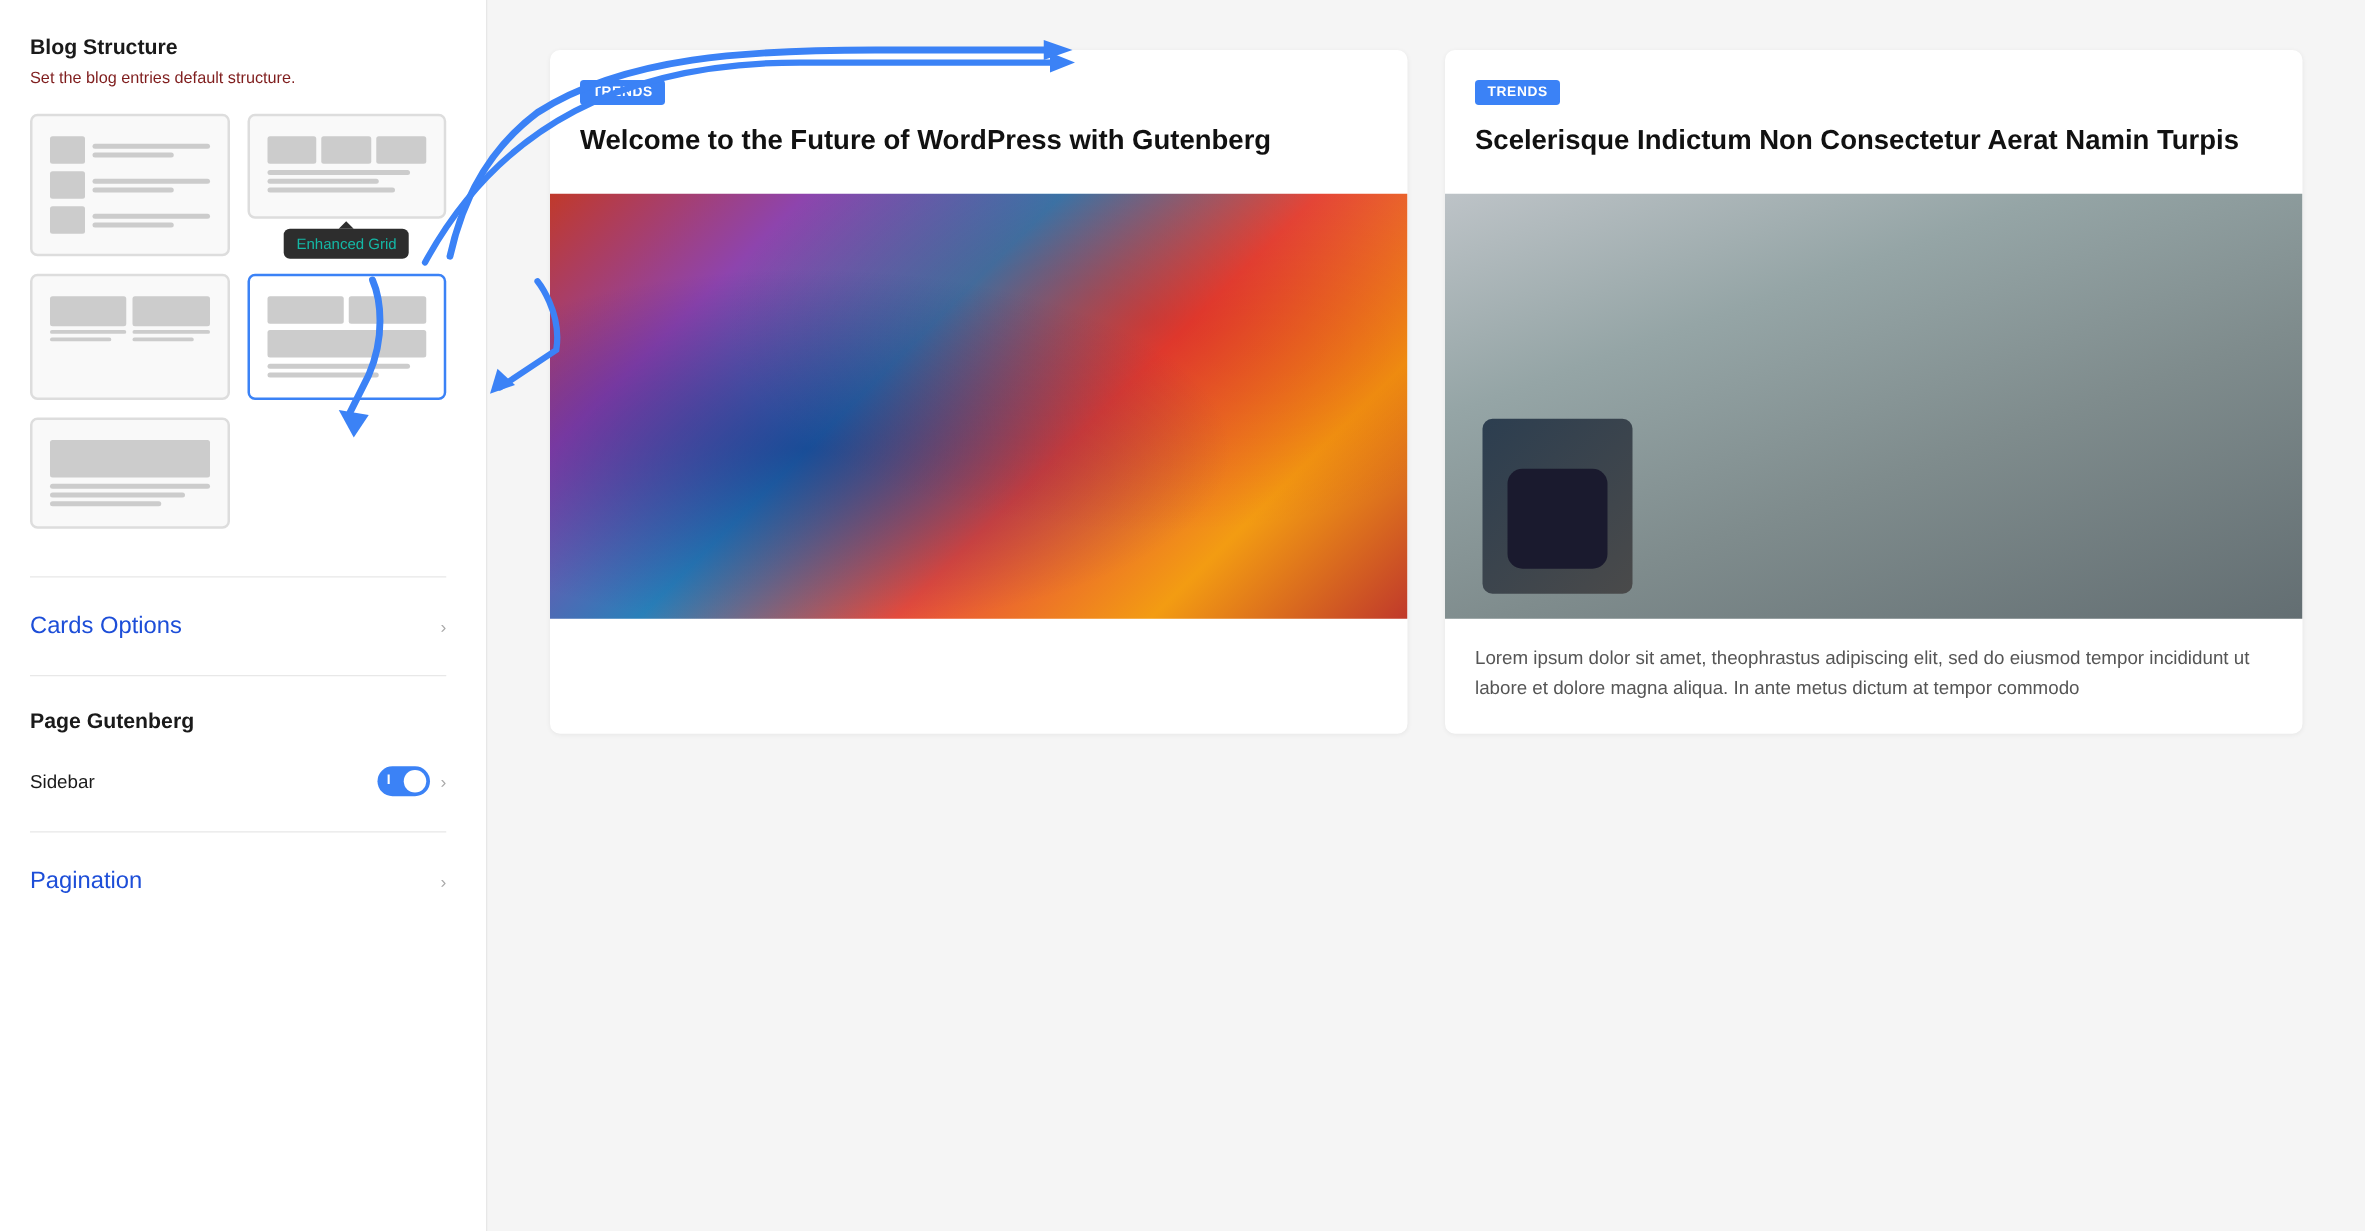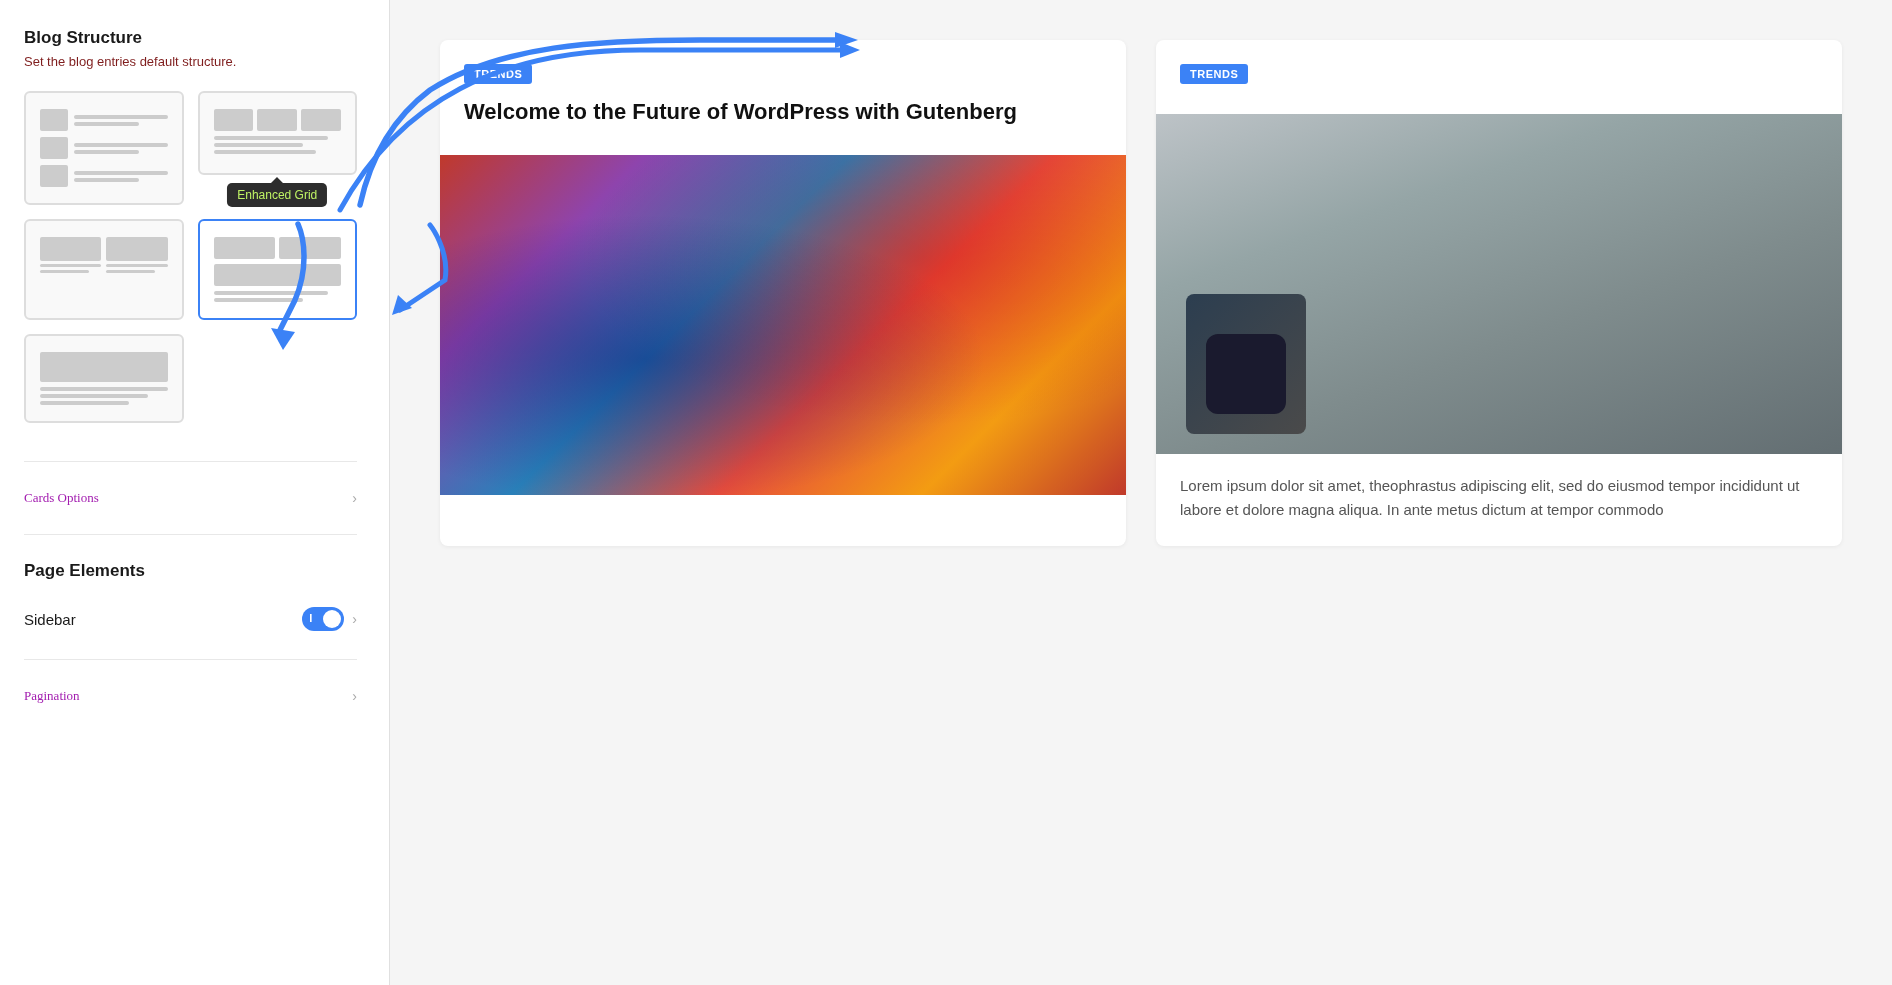--- a/index.html
+++ b/index.html
@@ -153,21 +153,21 @@
       gap: 3px;
     }
 
     
     .tooltip {
       position: absolute;
       bottom: -34px;
       left: 50%;
       transform: translateX(-50%);
       background: #2d2d2d;
-      color: #bef264;
+      color: #14b8a6;
       font-size: 12px;
       padding: 5px 10px;
       border-radius: 5px;
       white-space: nowrap;
       z-index: 10;
       pointer-events: none;
     }
     .tooltip::before {
       content: '';
       position: absolute;
@@ -187,23 +187,22 @@
 
     
     .options-row {
       display: flex;
       align-items: center;
       justify-content: space-between;
       padding: 10px 0;
       cursor: pointer;
     }
     .options-row-label {
-      font-size: 13px;
-      color: #a21caf;
-      font-family: Liberation Serif, serif;
+      font-size: 19px;
+      color: #1d4ed8;
     }
     .chevron-icon {
       color: #aaa;
       font-size: 14px;
     }
 
     .section-title {
       font-size: 17px;
       font-weight: 700;
       color: #1a1a1a;
@@ -478,21 +477,21 @@
 
   <div class="divider"></div>
 
   <div class="options-row">
     <span class="options-row-label">Cards Options</span>
     <span class="chevron-icon">›</span>
   </div>
 
   <div class="divider"></div>
 
-  <div class="section-title">Page Elements</div>
+  <div class="section-title">Page Gutenberg</div>
 
   <div class="toggle-row">
     <span class="toggle-label">Sidebar</span>
     <div class="toggle-right">
       <div class="toggle-switch">
         <span class="toggle-text">I</span>
         <div class="toggle-knob toggle-on"></div>
       </div>
       <span class="chevron-icon">›</span>
     </div>
@@ -514,20 +513,21 @@
       <div class="blog-card-top">
         <div class="trends-badge">TRENDS</div>
         <div class="blog-card-title">Welcome to the Future of WordPress with Gutenberg</div>
       </div>
       <div class="image-placeholder-1"></div>
     </div>
 
     <div class="blog-card">
       <div class="blog-card-top">
         <div class="trends-badge">TRENDS</div>
+        <div class="blog-card-title">Scelerisque Indictum Non Consectetur Aerat Namin Turpis</div>
       </div>
       <div class="image-placeholder-2"></div>
       <div class="blog-card-body">
         <p class="blog-card-text">Lorem ipsum dolor sit amet, theophrastus adipiscing elit, sed do eiusmod tempor incididunt ut labore et dolore magna aliqua. In ante metus dictum at tempor commodo</p>
       </div>
     </div>
 
   </div>
 </div>
 

